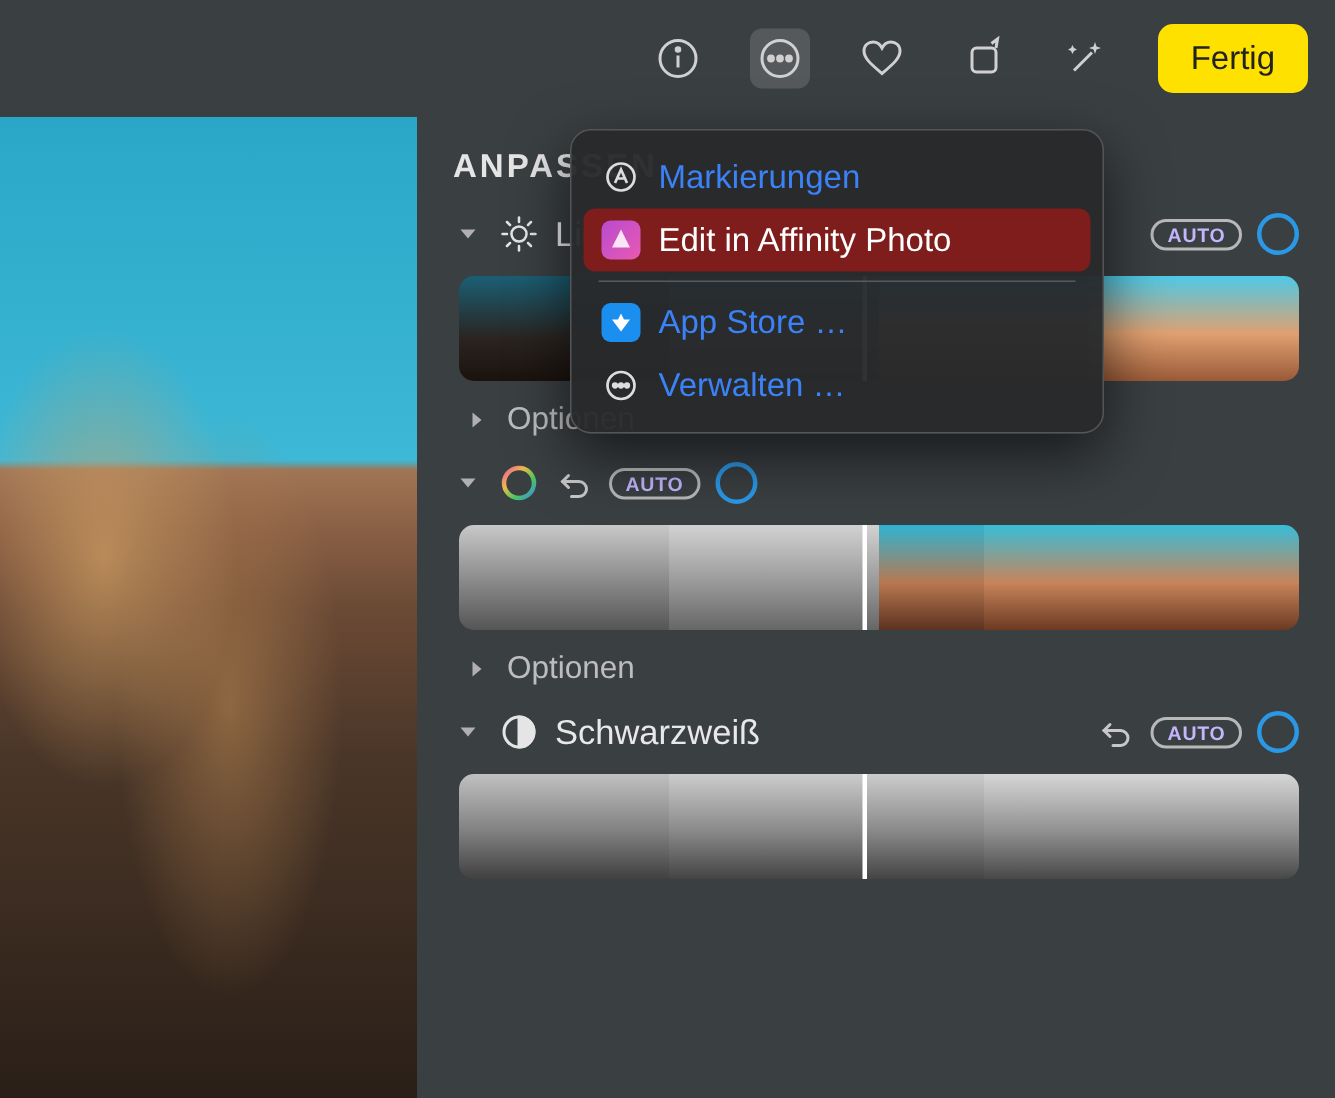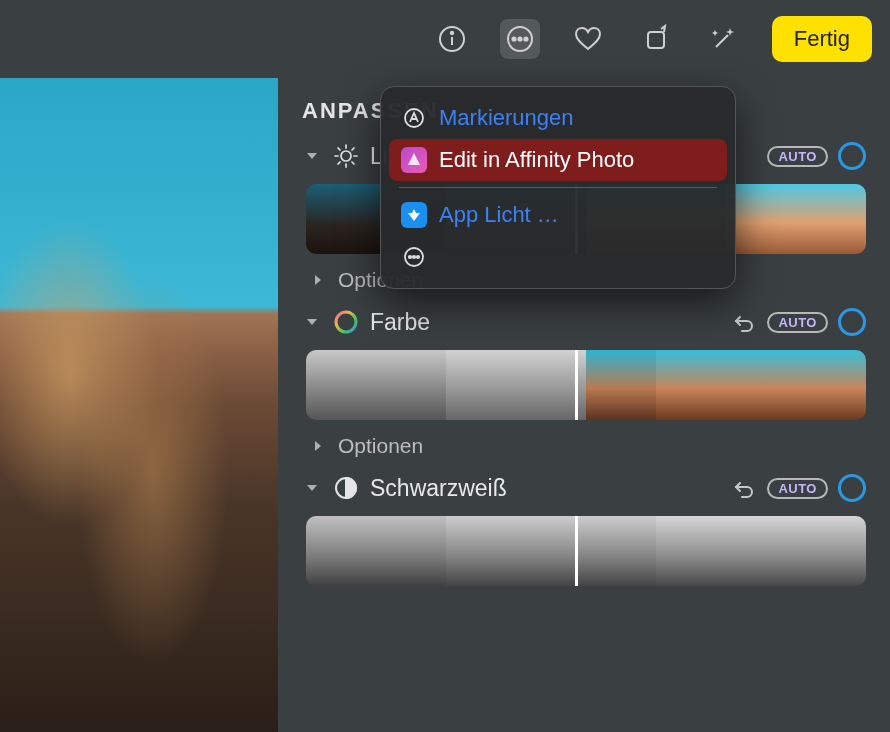--- a/index.html
+++ b/index.html
@@ -162,21 +162,20 @@
             <defs>
               <linearGradient id="g1" x1="0" y1="0" x2="1" y2="1">
                 <stop offset="0" stop-color="#e85a9e"></stop>
                 <stop offset="0.33" stop-color="#f2b94b"></stop>
                 <stop offset="0.66" stop-color="#4bc95a"></stop>
                 <stop offset="1" stop-color="#3b8de6"></stop>
               </linearGradient>
             </defs>
           </svg>
         </span>
-      <span class="adj-label">Farbe</span>
       <span class="undo-btn">
           <svg width="22" height="22" viewBox="0 0 22 22" fill="none" stroke="currentColor" stroke-width="2" stroke-linecap="round">
             <path d="M7 6 L3 10 L7 14"></path>
             <path d="M3 10 H14 A5 5 0 0 1 14 20 H9"></path>
           </svg>
         </span>
       <span class="auto-pill">AUTO</span>
       <span class="circle-toggle"></span>
     </div>
     <div class="strip color2">
@@ -253,25 +252,26 @@
       </span>
     <span>Edit in Affinity Photo</span>
   </div>
   <div class="menu-sep"></div>
   <div class="menu-item">
     <span class="mi-icon as">
         <svg width="16" height="16" viewBox="0 0 16 16" fill="#fff">
           <path d="M8 2 L10 6 H14 L8 14 L2 6 H6 Z"></path>
         </svg>
       </span>
-    <span>App Licht …</span>
+    <span>App Store …</span>
   </div>
   <div class="menu-item">
     <span class="mi-icon">
         <svg width="22" height="22" viewBox="0 0 22 22" fill="none" stroke="#ddd" stroke-width="1.8">
           <circle cx="11" cy="11" r="9"></circle>
           <circle cx="7" cy="11" r="1.2" fill="#ddd"></circle>
           <circle cx="11" cy="11" r="1.2" fill="#ddd"></circle>
           <circle cx="15" cy="11" r="1.2" fill="#ddd"></circle>
         </svg>
       </span>
+    <span>Verwalten …</span>
   </div>
 </div>
 
 </body></html>

